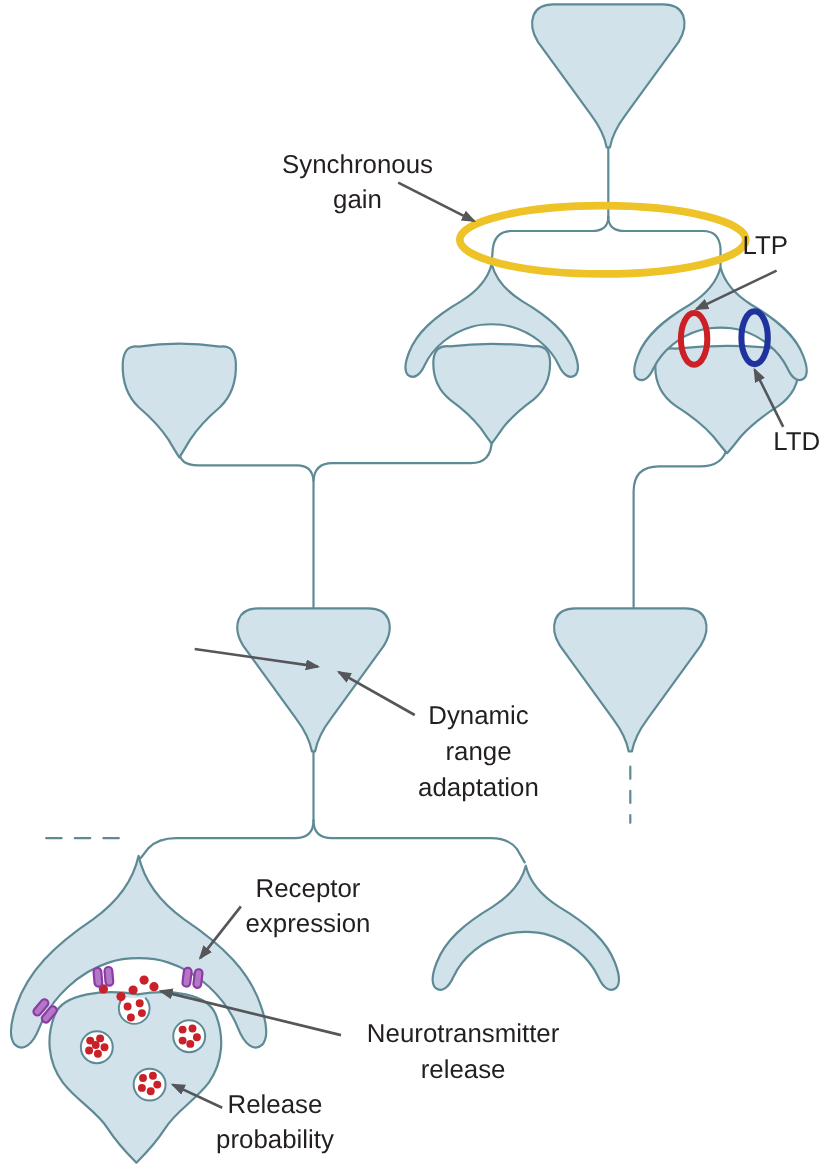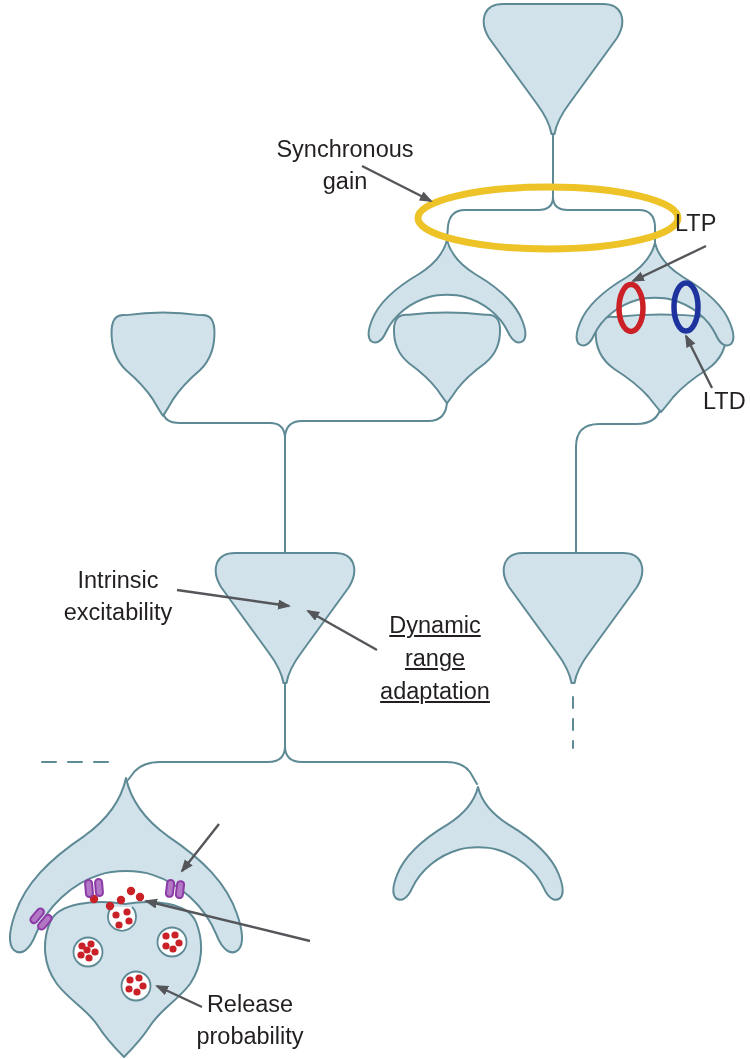--- a/index.html
+++ b/index.html
@@ -131,25 +131,27 @@
       <line class="arrow" x1="706" y1="246" x2="633" y2="281" marker-end="url(#ah)"></line>
       <line class="arrow" x1="712" y1="388" x2="686" y2="336" marker-end="url(#ah)"></line>
       <line class="arrow" x1="177" y1="590" x2="289" y2="606" marker-end="url(#ah)"></line>
       <line class="arrow" x1="377" y1="650" x2="308" y2="611" marker-end="url(#ah)"></line>
       <line class="arrow" x1="219" y1="824" x2="182" y2="871" marker-end="url(#ah)"></line>
       <line class="arrow" x1="310" y1="941" x2="146" y2="901" marker-end="url(#ah)"></line>
       <line class="arrow" x1="202" y1="1007" x2="157" y2="986" marker-end="url(#ah)"></line>
     </g>
   </svg>
 
-  <div class="lbl centered" style="left:325px;top:133px;margin-left:20px;">Synchronous
+  <div class="lbl centered" style="left:325px;top:133px;">Synchronous
 gain</div>
   <div class="lbl" style="left:675px;top:207px;">LTP</div>
   <div class="lbl" style="left:703px;top:385px;text-align:right;">LTD</div>
-  <div class="lbl centered" style="left:118px;top:564px;">Intrinsic
-excitability</div>
-  <div class="lbl centered" style="left:435px;top:609px;line-height:33px;text-decoration:underline;">Dynamic
+  <div class="lbl centered" style="left:435px;top:634px;line-height:33px;">Dynamic
 range
 adaptation</div>
+  <div class="lbl centered" style="left:280px;top:791px;">Receptor
+expression</div>
+  <div class="lbl centered" style="left:421px;top:923px;line-height:33px;">Neurotransmitter
+release</div>
   <div class="lbl centered" style="left:250px;top:988px;">Release
 probability</div>
 
 </div>
 
 </body></html>

